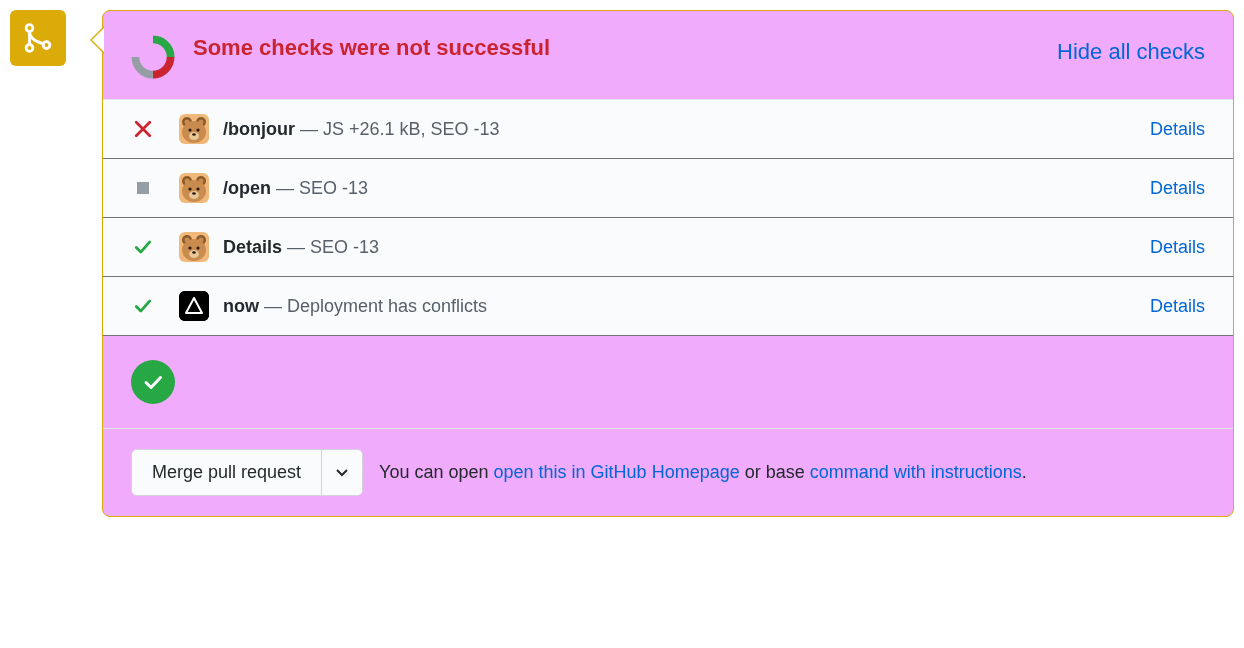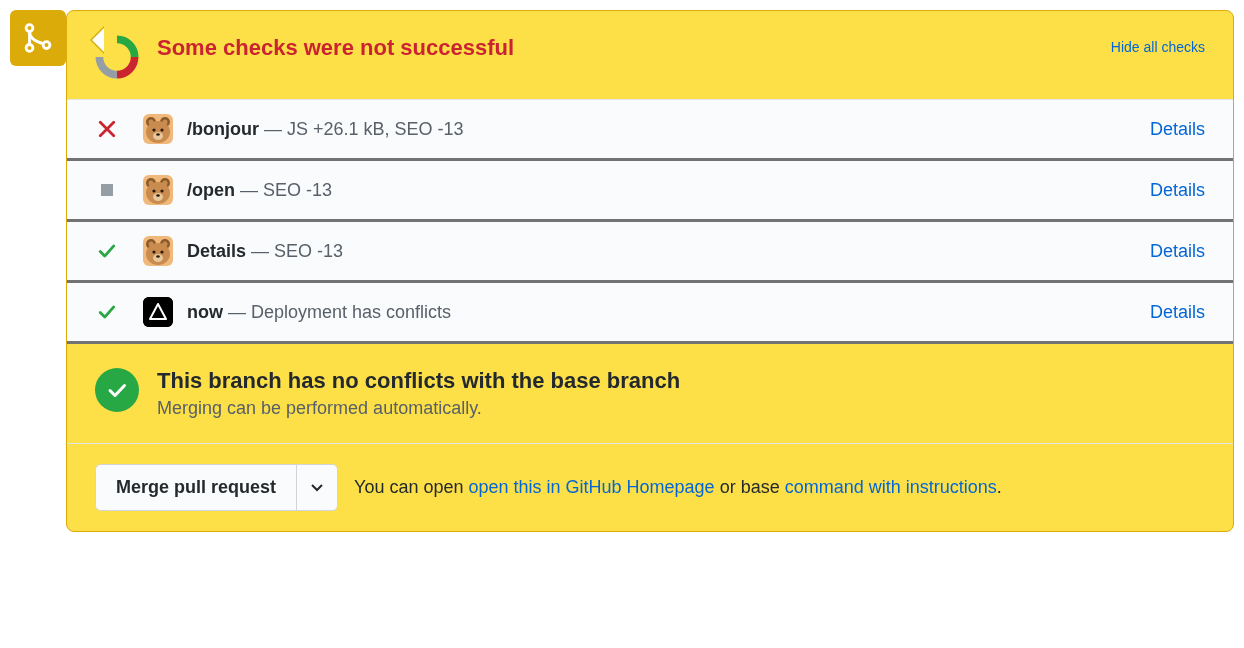--- a/index.html
+++ b/index.html
@@ -43,24 +43,25 @@
     position: absolute;
     left: 90px;
     top: 26px;
     width: 0; height: 0;
     border-top: 14px solid transparent;
     border-bottom: 14px solid transparent;
     border-right: 14px solid #dbab09;
     z-index: 1;
   }
   .panel {
+    margin-left: 36px;
     flex: 1;
     border: 1.5px solid #dbab09;
     border-radius: 8px;
-    background: #fde047;
+    background: #f0abfc;
     overflow: hidden;
     position: relative;
   }
   .panel-header {
     display: flex;
     align-items: flex-start;
     padding: 24px 28px 20px 28px;
   }
   .donut {
     width: 44px;
@@ -75,33 +76,33 @@
     font-weight: 600;
     color: #cb2431;
     margin: 0 0 4px 0;
   }
   .status-sub {
     font-size: 18px;
     color: #586069;
   }
   .hide-link {
     color: #0366d6;
-    font-size: 14px;
+    font-size: 22px;
     cursor: pointer;
     white-space: nowrap;
     margin-top: 4px;
   }
   .check-list {
     border-top: 1px solid #e1e4e8;
   }
   .check-item {
     display: flex;
     align-items: center;
     padding: 14px 28px;
-    border-bottom: 3px solid #737373;
+    border-bottom: 1px solid #737373;
     background: #fafbfc;
     font-size: 18px;
   }
   .check-icon {
     width: 24px;
     display: flex;
     align-items: center;
     justify-content: center;
     margin-right: 24px;
     flex-shrink: 0;
@@ -151,21 +152,21 @@
   .merge-btn-group {
     display: inline-flex;
     border: 1px solid #d1d5da;
     border-radius: 6px;
     overflow: hidden;
     background: #fafbfc;
   }
   .merge-btn {
     padding: 12px 20px;
     font-size: 18px;
-    font-weight: 700;
+    font-weight: 400;
     background: #fafbfc;
     border: none;
     cursor: pointer;
     color: #24292e;
   }
   .merge-caret-btn {
     border: none;
     border-left: 1px solid #d1d5da;
     background: #fafbfc;
     padding: 0 14px;
@@ -290,24 +291,20 @@
     <div class="details-link">Details</div>
   </div>
       </div>
 
     <div class="conflicts">
       <div class="check-circle">
         <svg viewBox="0 0 24 24">
             <path d="M5 12.5 L10 17.5 L19.5 7.5" stroke="#fff" stroke-width="3" fill="none" stroke-linecap="round" stroke-linejoin="round"></path>
           </svg>
       </div>
-      <div>
-        <div class="conflicts-title">This branch has no conflicts with the base branch</div>
-        <div class="conflicts-sub">Merging can be performed automatically.</div>
-      </div>
     </div>
 
     <div class="merge-footer">
       <div class="merge-btn-group">
         <button class="merge-btn">Merge pull request</button>
         <button class="merge-caret-btn">
           <svg viewBox="0 0 12 8">
               <path d="M1 1 L6 6 L11 1" stroke="#24292e" stroke-width="2" fill="none"></path>
             </svg>
         </button>

